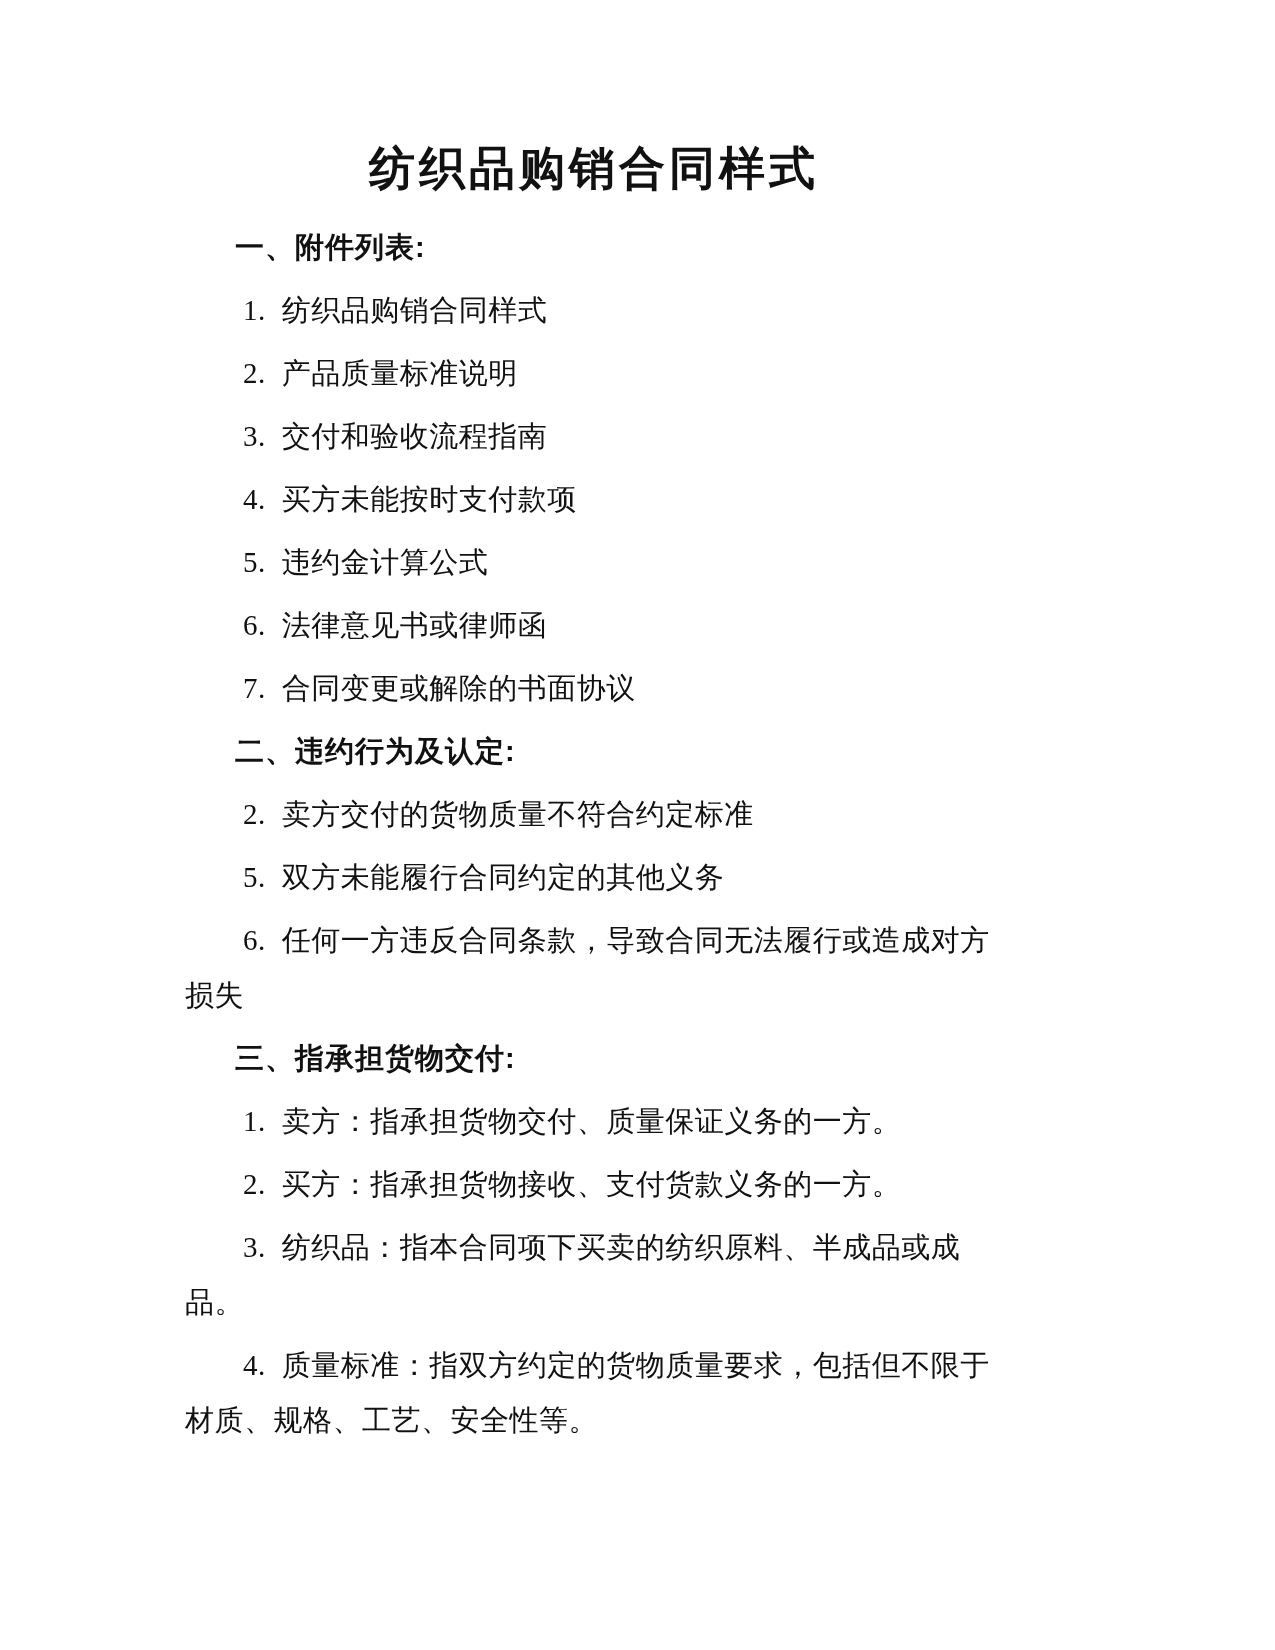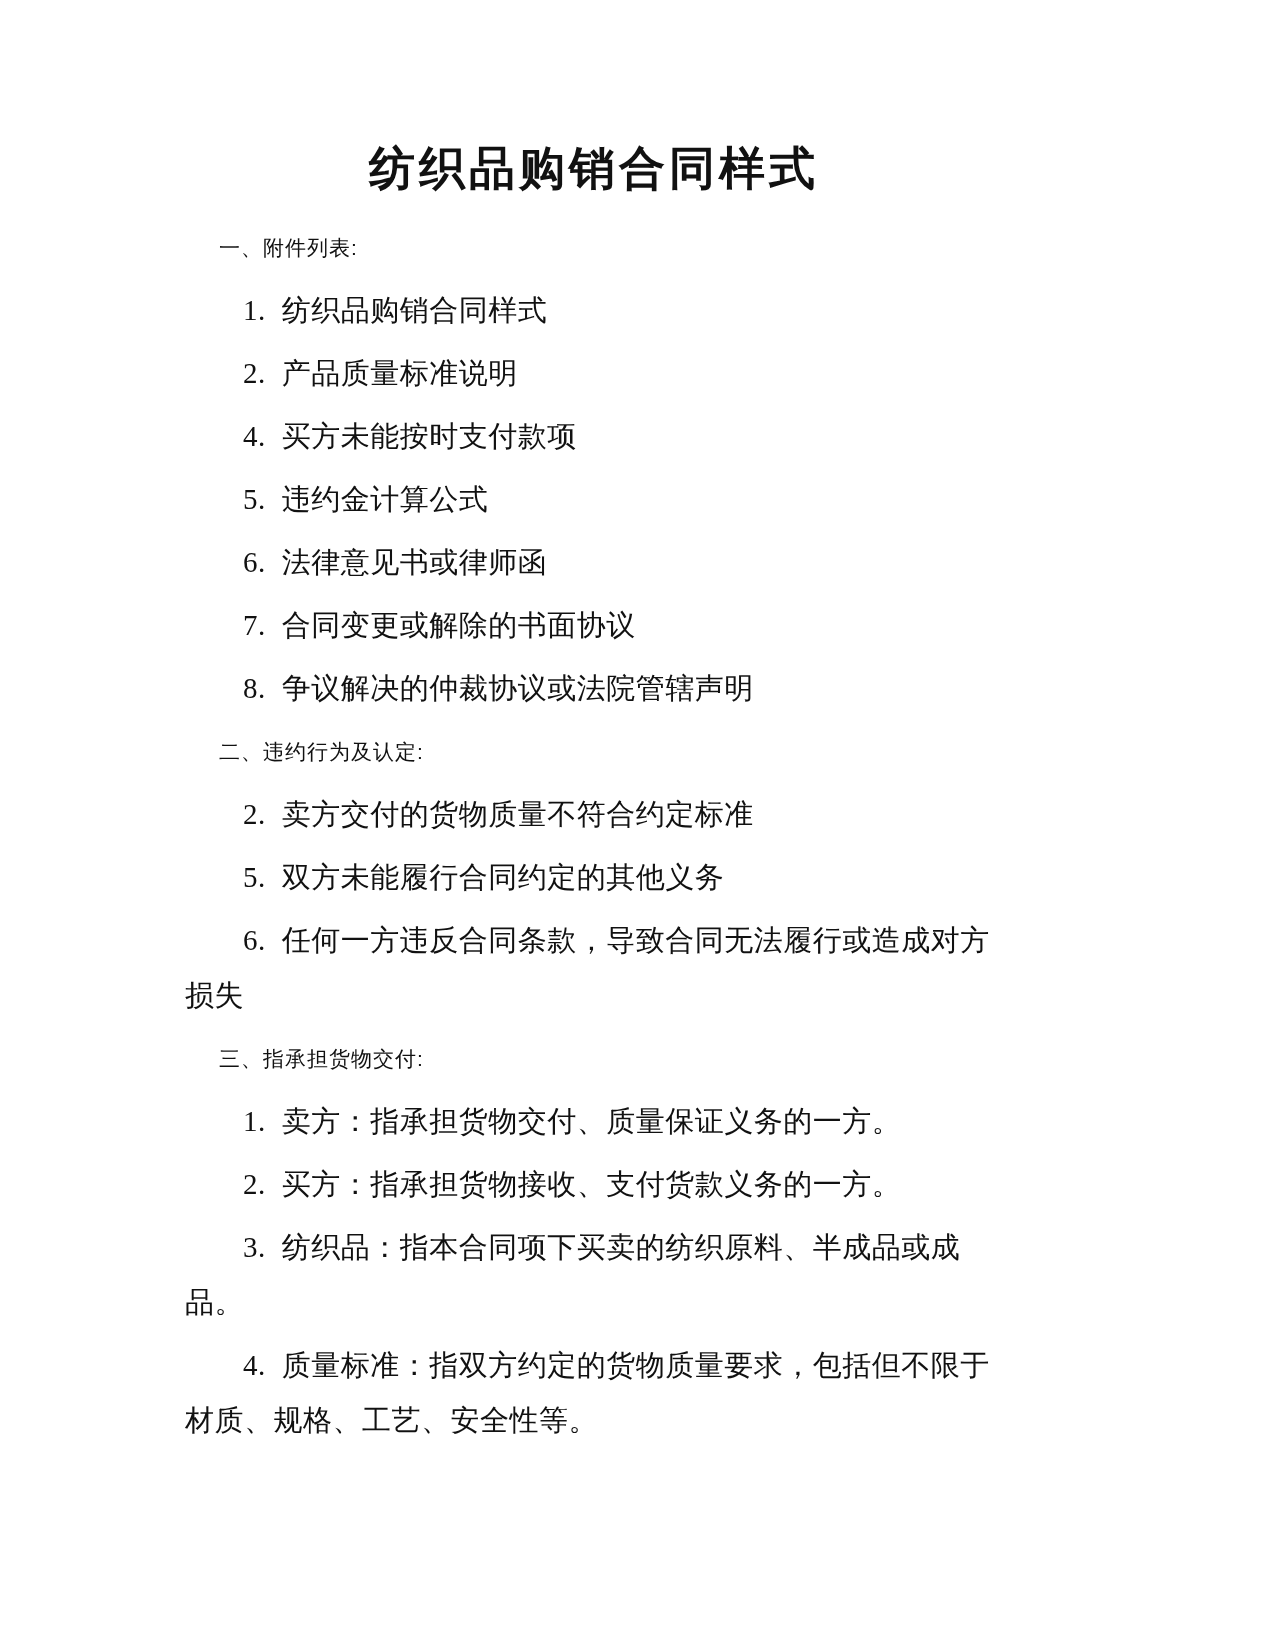--- a/index.html
+++ b/index.html
@@ -27,23 +27,23 @@
     letter-spacing: 4px;
     white-space: nowrap;
   }
   .doc-body {
     font-size: 29px;
     line-height: 55px;
   }
   .section-heading {
     margin: 0;
     font-family: "Liberation Sans", sans-serif;
-    font-size: 21px;
+    font-size: 29px;
     line-height: 55px;
-    font-weight: normal;
+    font-weight: bold;
     text-indent: 2em;
     letter-spacing: 1px;
   }
   .list-item {
     margin: 8px;
     text-indent: 2em;
     max-width: 890px;
     letter-spacing: 0.5px;
   }
   .item-num {
@@ -54,25 +54,25 @@
 <body>
 
 <div class="page">
   <h1 class="doc-title">纺织品购销合同样式</h1>
 
   <div class="doc-body">
 
     <h2 class="section-heading">一、附件列表:</h2>
     <p class="list-item"><span class="item-num">1.</span><span>纺织品购销合同样式</span></p>
     <p class="list-item"><span class="item-num">2.</span><span>产品质量标准说明</span></p>
+    <p class="list-item"><span class="item-num">3.</span><span>交付和验收流程指南</span></p>
     <p class="list-item"><span class="item-num">4.</span><span>买方未能按时支付款项</span></p>
     <p class="list-item"><span class="item-num">5.</span><span>违约金计算公式</span></p>
     <p class="list-item"><span class="item-num">6.</span><span>法律意见书或律师函</span></p>
     <p class="list-item"><span class="item-num">7.</span><span>合同变更或解除的书面协议</span></p>
-    <p class="list-item"><span class="item-num">8.</span><span>争议解决的仲裁协议或法院管辖声明</span></p>
 
     <h2 class="section-heading">二、违约行为及认定:</h2>
     <p class="list-item"><span class="item-num">2.</span><span>卖方交付的货物质量不符合约定标准</span></p>
     <p class="list-item"><span class="item-num">5.</span><span>双方未能履行合同约定的其他义务</span></p>
     <p class="list-item"><span class="item-num">6.</span><span>任何一方违反合同条款，导致合同无法履行或造成对方损失</span></p>
 
     <h2 class="section-heading">三、指承担货物交付:</h2>
     <p class="list-item"><span class="item-num">1.</span><span>卖方：指承担货物交付、质量保证义务的一方。</span></p>
     <p class="list-item"><span class="item-num">2.</span><span>买方：指承担货物接收、支付货款义务的一方。</span></p>
     <p class="list-item"><span class="item-num">3.</span><span>纺织品：指本合同项下买卖的纺织原料、半成品或成品。</span></p>

